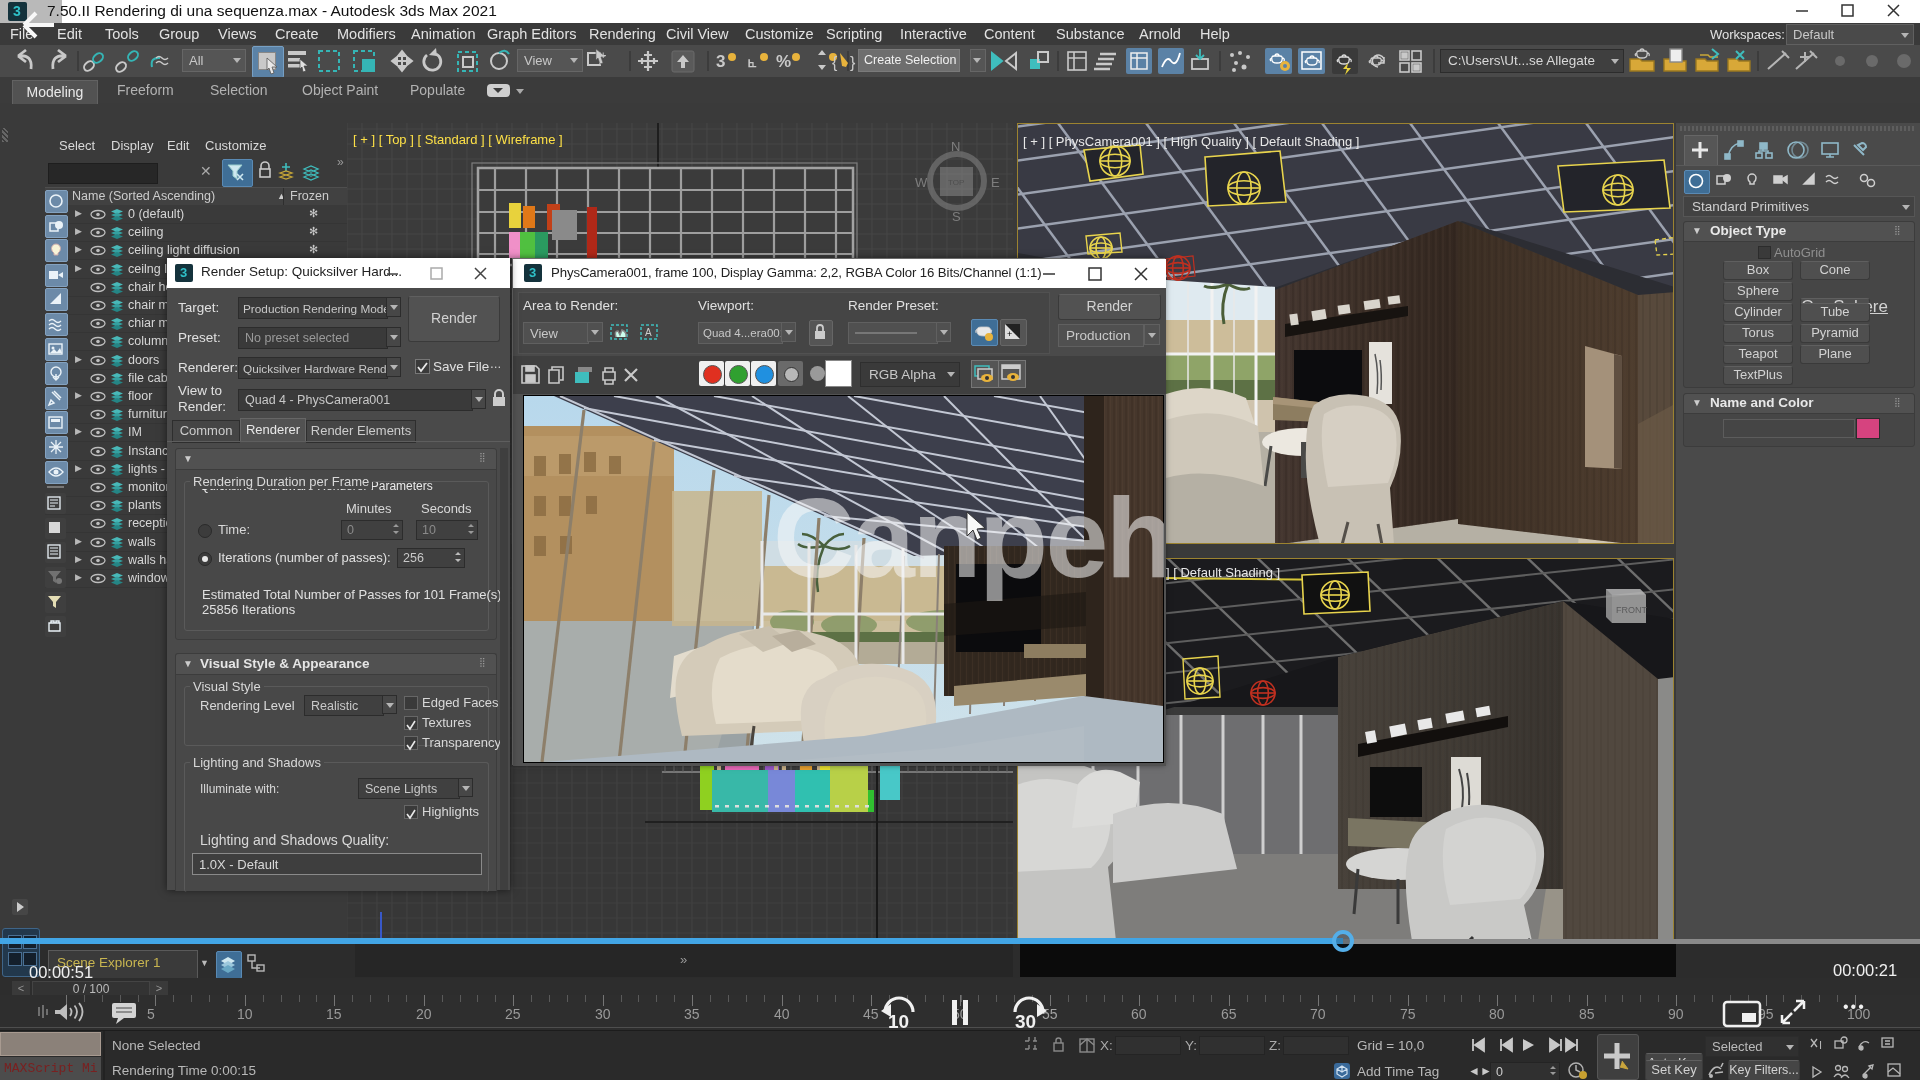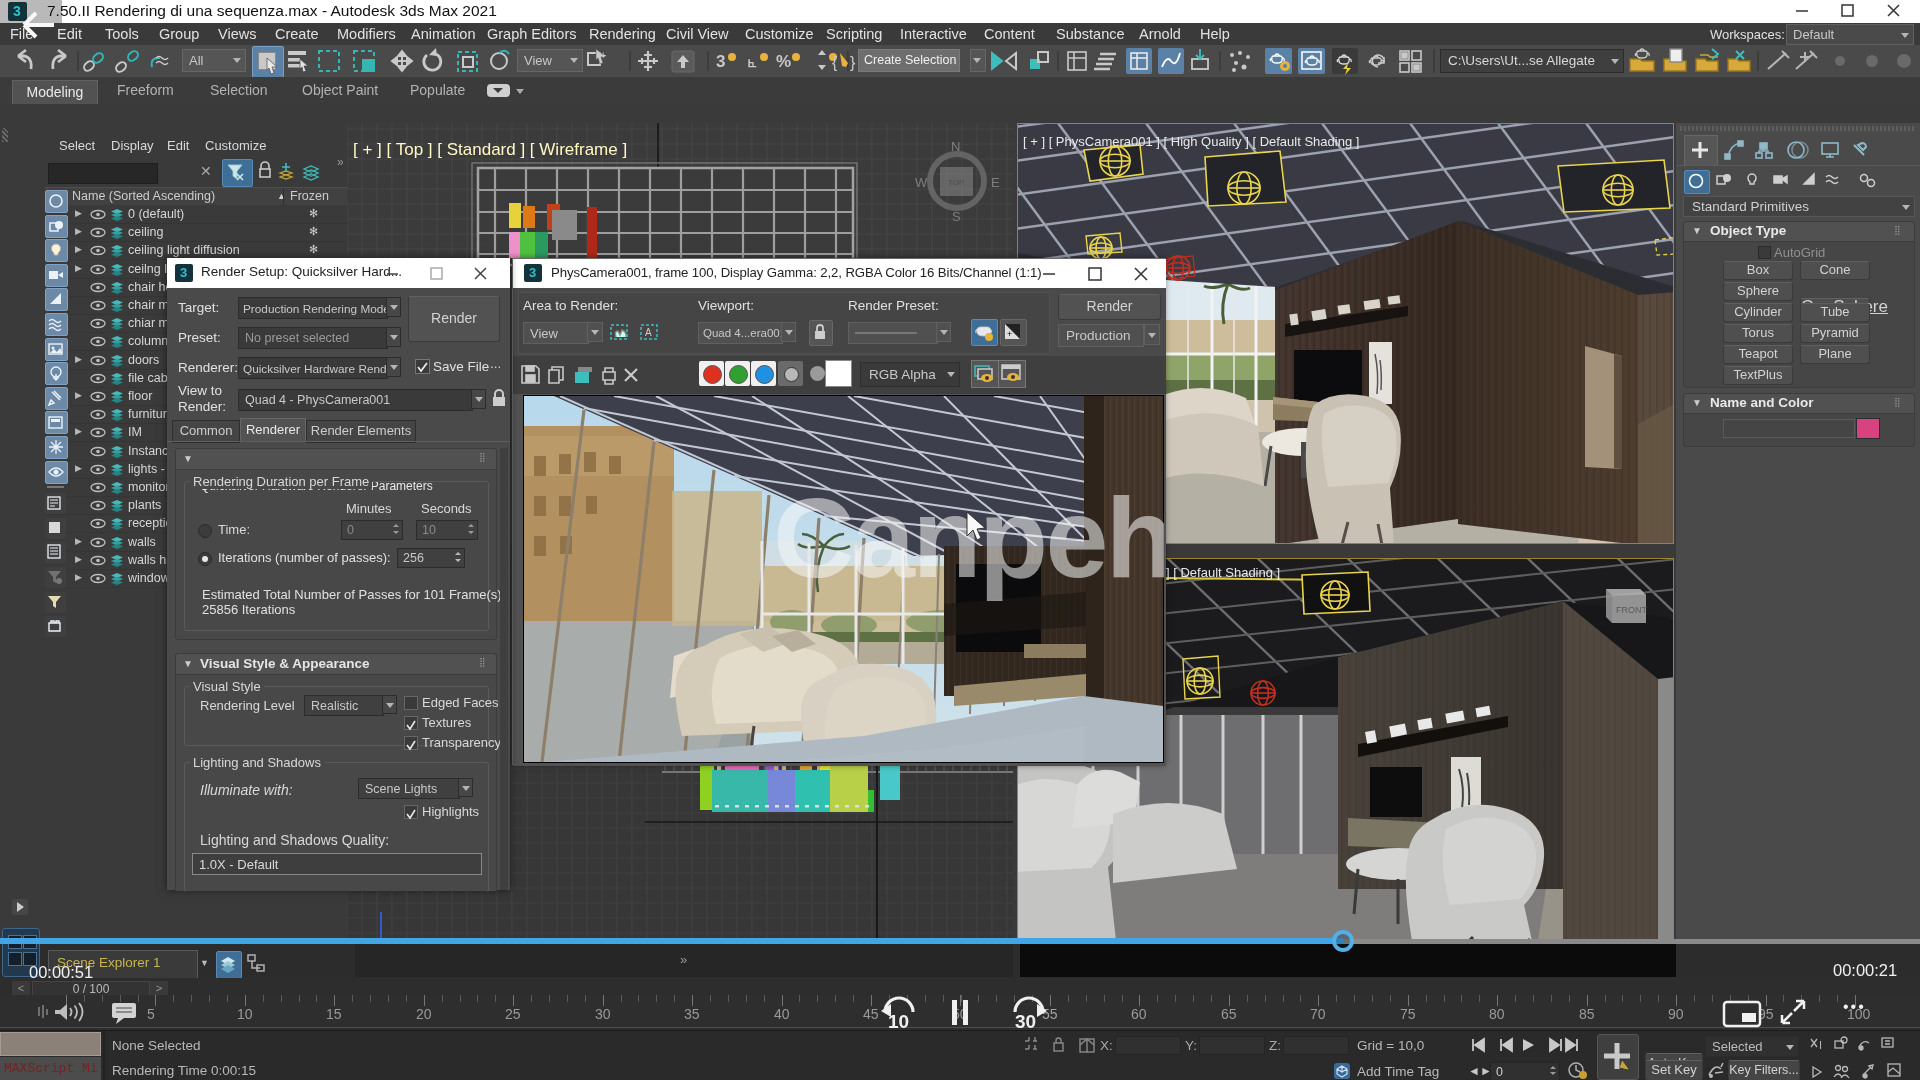--- a/index.html
+++ b/index.html
@@ -357,21 +357,21 @@
 <g opacity="0.6">
  <circle cx="610" cy="58" r="27" fill="none" stroke="#9a9a9a" stroke-width="6" opacity="0.7"></circle>
  <rect x="593" y="44" width="33" height="29" fill="#8e8e8e" opacity="0.85"></rect>
  <text x="601" y="62" font-size="8" fill="#5a5a5a">TOP</text>
  <text x="604" y="28" font-size="13" fill="#a8a8a8">N</text>
           <text x="568" y="64" font-size="13" fill="#a8a8a8">W</text>
  <text x="644" y="64" font-size="13" fill="#a8a8a8">E</text>
           <text x="605" y="98" font-size="13" fill="#a8a8a8">S</text>
 </g>
 </svg>
-<div class="txt" style="left:6px;top:9px;color:#fef9c3;font-size:17px;margin-top:8px;">[ + ] [ Top ] [ Standard ] [ Wireframe ]</div>
+<div class="txt" style="left:6px;top:9px;color:#fde047;font-size:13px;">[ + ] [ Top ] [ Standard ] [ Wireframe ]</div>
 </div>
 
 <div class="abs" style="left:347px;top:558px;width:666px;height:382px;background:#373737;overflow:hidden;">
 <svg class="abs" style="left:0;top:0" width="666" height="382">
 <line x1="0" y1="0" x2="0" y2="382" stroke="#414141" stroke-width="1.2"></line>
         <line x1="15" y1="0" x2="15" y2="382" stroke="#414141" stroke-width="1.2"></line>
         <line x1="30" y1="0" x2="30" y2="382" stroke="#414141" stroke-width="1.2"></line>
         <line x1="45" y1="0" x2="45" y2="382" stroke="#414141" stroke-width="1.2"></line>
         <line x1="60" y1="0" x2="60" y2="382" stroke="#414141" stroke-width="1.2"></line>
         <line x1="75" y1="0" x2="75" y2="382" stroke="#414141" stroke-width="1.2"></line>
@@ -1611,21 +1611,21 @@
   <div class="abs" style="left:228px;top:62px;width:12px;height:12px;background:#3a3a3a;border:1px solid #666;"><svg width="12" height="12">
             <path d="M2 6 l3 4 l5 -8" stroke="#e8e8e8" stroke-width="1.6" fill="none"></path>
           </svg></div>
   <div class="txt" style="left:246px;top:61px;font-size:13px;color:#d8d8d8;">Textures</div>
   <div class="abs" style="left:228px;top:82px;width:12px;height:12px;background:#3a3a3a;border:1px solid #666;"><svg width="12" height="12">
             <path d="M2 6 l3 4 l5 -8" stroke="#e8e8e8" stroke-width="1.6" fill="none"></path>
           </svg></div>
   <div class="txt" style="left:246px;top:81px;font-size:13px;color:#d8d8d8;">Transparency</div>
   <div class="abs" style="left:8px;top:108px;width:303px;height:129px;border:1px solid #5a5a5a;border-radius:3px;border-bottom:none;"></div>
   <div class="txt" style="left:14px;top:101px;font-size:13px;color:#d8d8d8;background:#484848;padding:0 3px;">Lighting and Shadows</div>
-  <div class="txt" style="left:24px;top:128px;font-size:14px;color:#d8d8d8;font-style:italic;">Illuminate with:</div>
+  <div class="txt" style="left:24px;top:128px;font-size:12px;color:#d8d8d8;">Illuminate with:</div>
   <div class="dd" style="left:182px;top:124px;width:100px;height:19px;background:#404040;">
           <span style="position:absolute;left:6px;top:3px;font-size:12.5px;">Scene Lights</span>
         </div>
   <div class="abs" style="left:282px;top:124px;width:15px;height:19px;background:#474747;border:1px solid #2c2c2c;box-sizing:border-box;">
           <span class="ddarrow" style="right:2px;"></span>
         </div>
   <div class="abs" style="left:228px;top:151px;width:12px;height:12px;background:#3a3a3a;border:1px solid #666;"><svg width="12" height="12">
             <path d="M2 6 l3 4 l5 -8" stroke="#e8e8e8" stroke-width="1.6" fill="none"></path>
           </svg></div>
   <div class="txt" style="left:246px;top:150px;font-size:13px;color:#d8d8d8;">Highlights</div>

